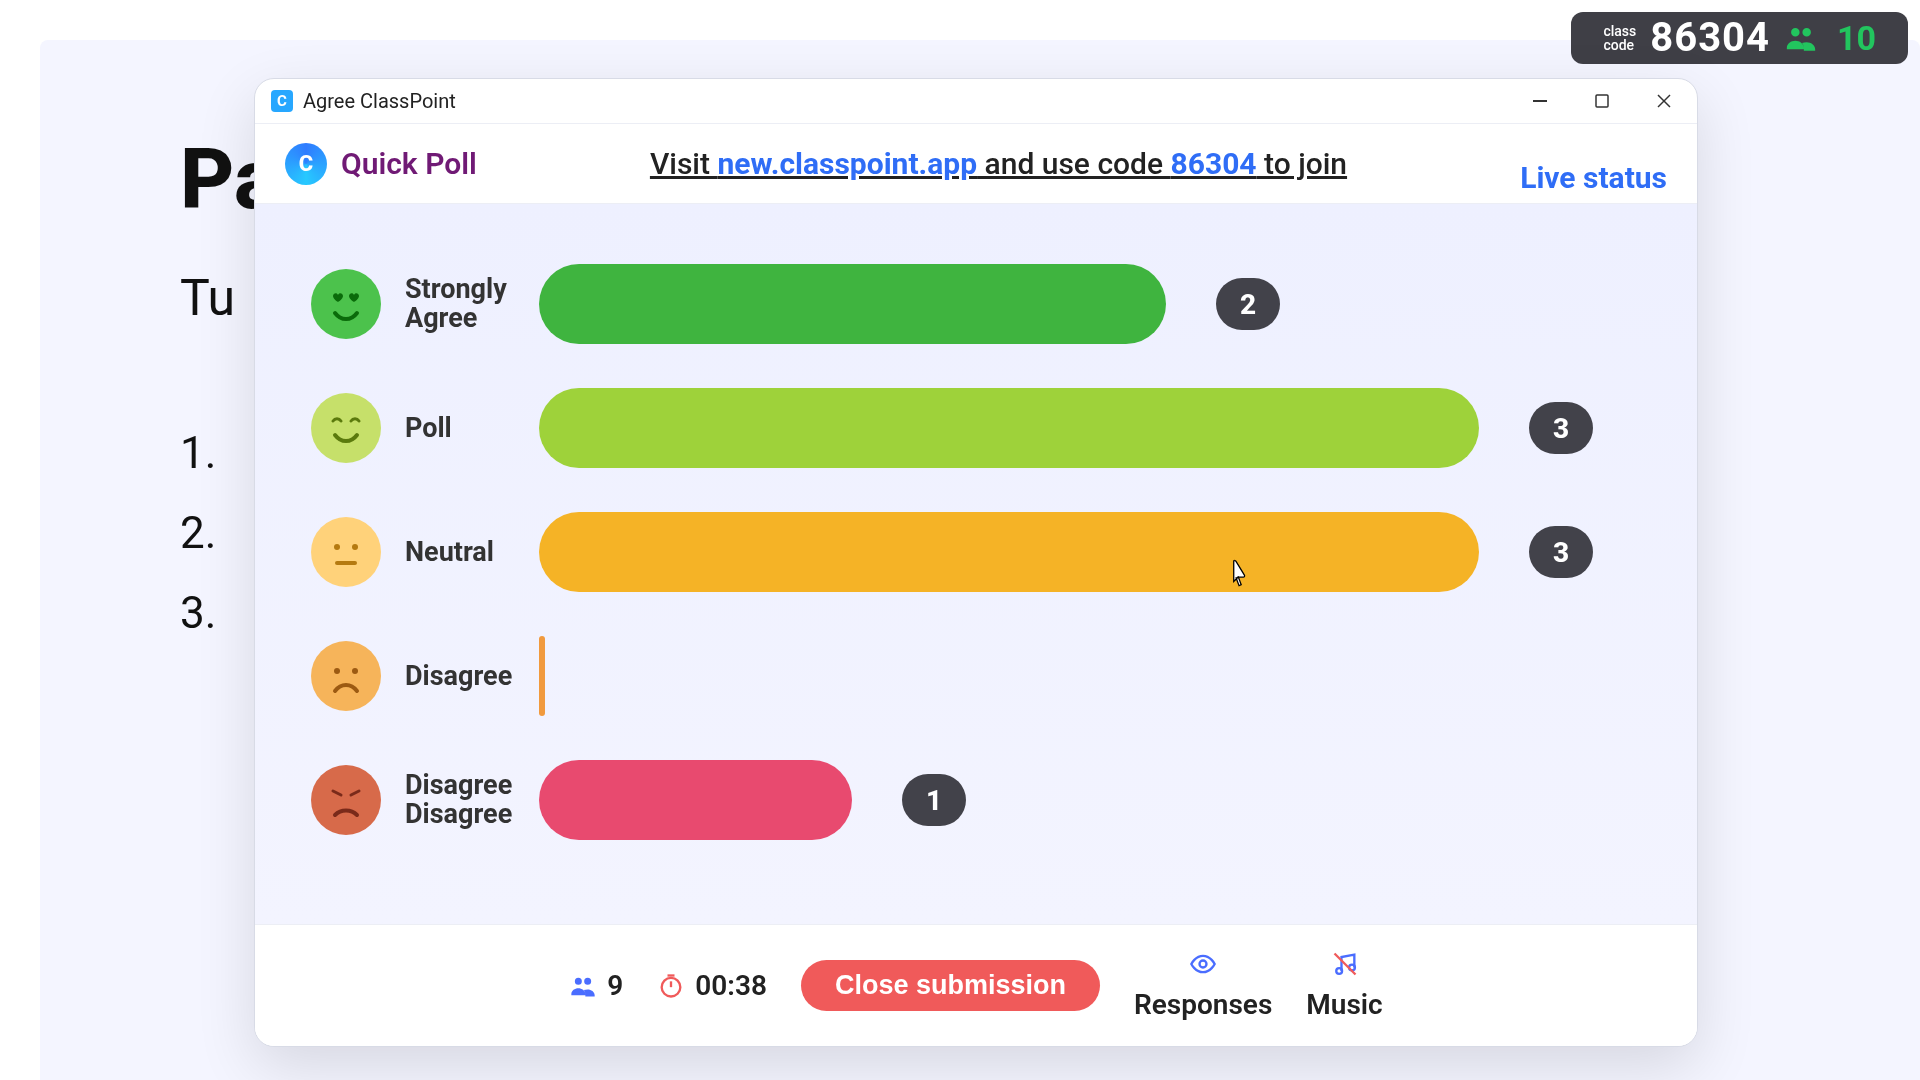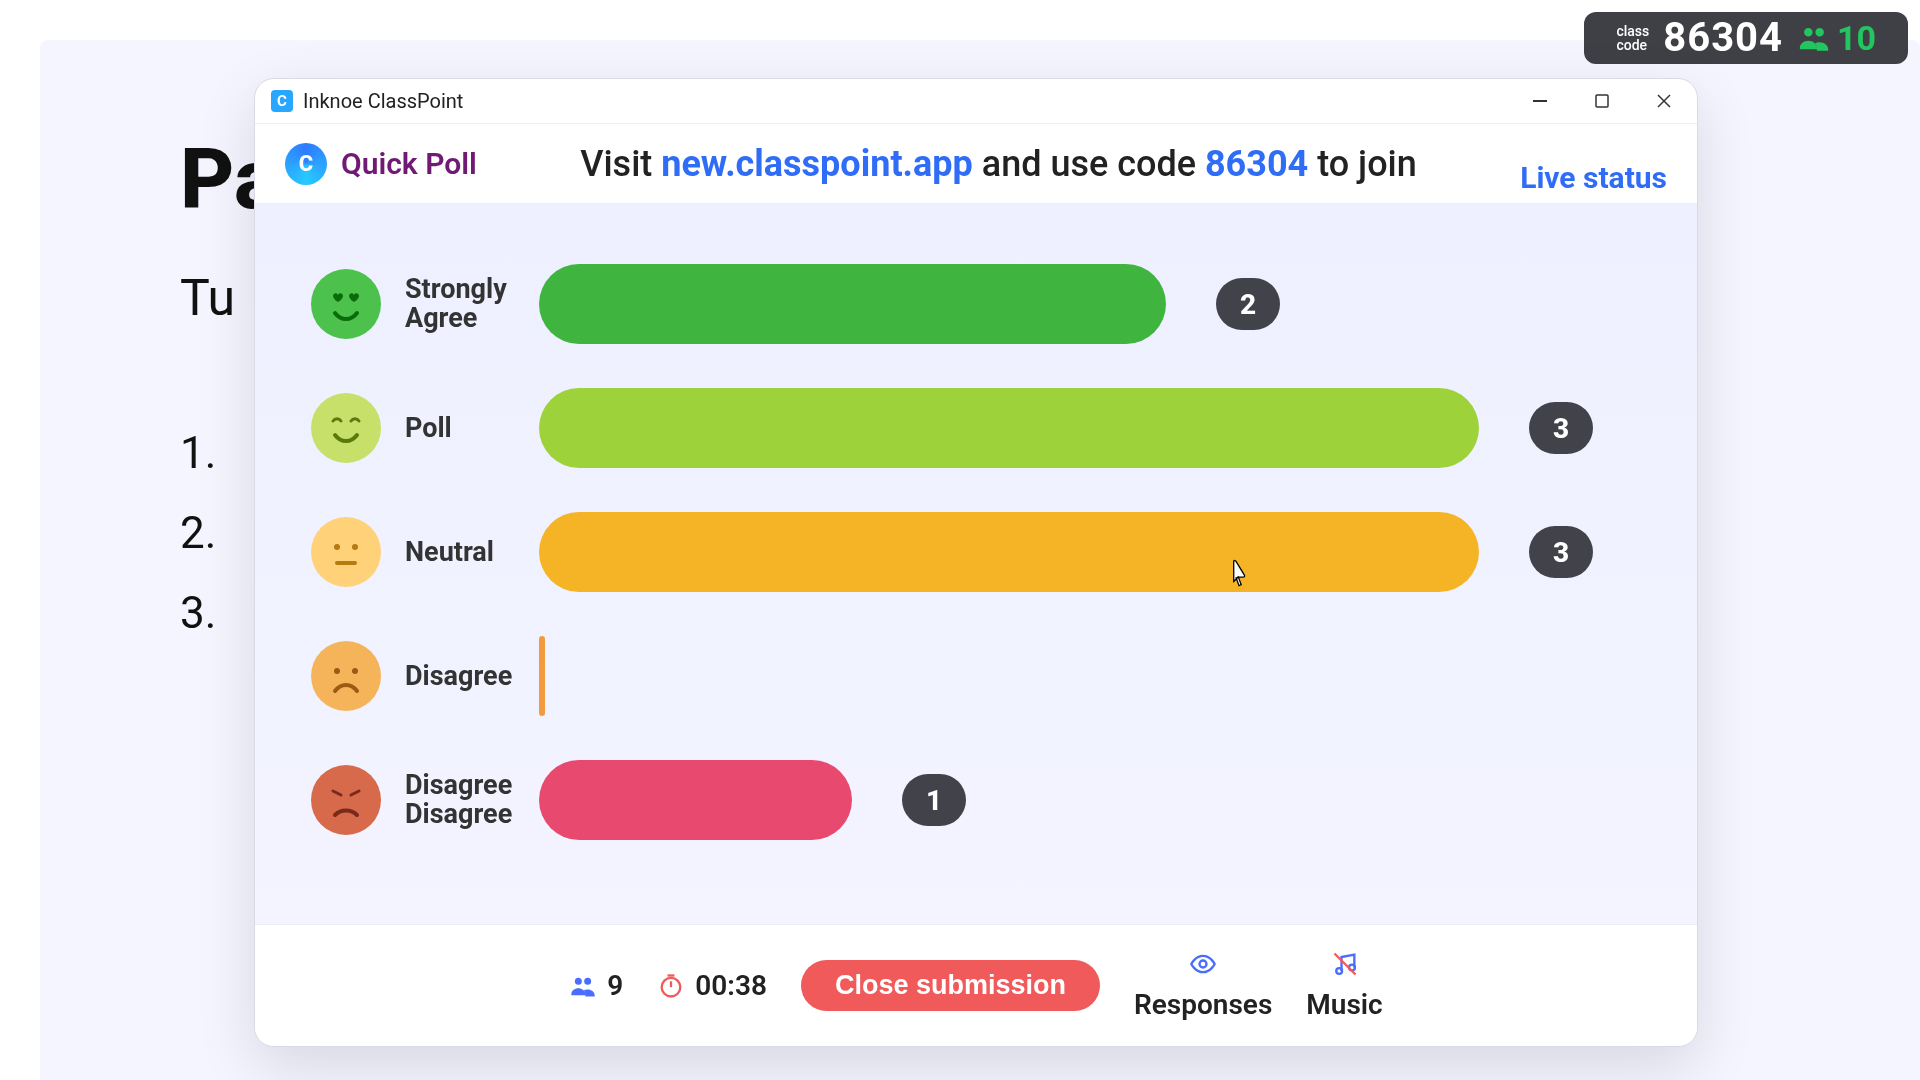--- a/index.html
+++ b/index.html
@@ -8,21 +8,21 @@
 
   
   .code-badge {
     position: absolute; top: 12px; right: 12px;
     background: #3f3f46; color: #fff; border-radius: 12px;
     display: flex; align-items: center; padding: 6px 32px; gap: 14px;
     font-weight: 700;
   }
   .code-badge .label { font-size: 14px; line-height: 1; text-align: left; font-weight: 500; }
   .code-badge .code  { font-size: 40px; line-height: 1; letter-spacing: 1px; }
-  .code-badge .people { display:flex; align-items:center; gap:6px; color:#22c55e; font-size: 34px; }
+  .code-badge .people { display:flex; align-items:center; gap:19px; color:#22c55e; font-size: 34px; }
   .code-badge .people svg { width:34px; height:34px; fill:#22c55e; }
 
   
   .bg-slide {
     position:absolute; left:40px; top:40px; width:1880px; height:1060px;
     background:#f4f5ff; border-radius:8px; padding:90px 140px;
     color:#111; z-index:0;
   }
   .bg-slide h1 { font-size:84px; font-weight:800; }
   .bg-slide .sub { font-size:50px; margin-top:40px; }
@@ -54,21 +54,21 @@
     border-bottom:1px solid #eceef5;
   }
   .header .qp { display:flex; align-items:center; gap:14px; }
   .header .qp .qp-icon {
     width:42px; height:42px; border-radius:50%;
     background:conic-gradient(#2f7bff, #27c9ff, #2f7bff);
     display:flex; align-items:center; justify-content:center;
   }
   .header .qp .qp-icon span{ color:#fff; font-weight:800; font-size:22px;}
   .header .qp-title { font-size:30px; font-weight:600; color:#701a75; }
-  .header .join { flex:1; text-align:center; font-size:36px; color:#222; font-weight:500; }
+  .header .join { flex:1; text-align:center; font-size:30px; color:#222; font-weight:500;text-decoration:underline; }
   .header .join .link, .header .join .code { color:#2f6df6; font-weight:700; }
   .header .live { font-size:30px; color:#2f6df6; font-weight:700;margin-top:28px; }
 
   .body {
     flex:1; background:linear-gradient(180deg,#eef0ff,#f3f4ff);
     padding:60px 56px 40px; position:relative;
   }
 
   .row { display:flex; align-items:center; gap:24px; margin-bottom:44px; }
   .row .emoji {
@@ -129,21 +129,21 @@
       </svg>
     <span>10</span>
   </div>
 </div>
 
 <div class="window">
   <div class="titlebar">
     <div class="app-icon">
         <span>C</span>
       </div>
-    <span>Inknoe ClassPoint</span>
+    <span>Agree ClassPoint</span>
     <div class="spacer"></div>
     <div class="winbtn min">
       <svg viewBox="0 0 18 18">
           <line x1="2" y1="9" x2="16" y2="9"></line>
         </svg>
     </div>
     <div class="winbtn">
       <svg viewBox="0 0 18 18">
           <rect x="3" y="3" width="12" height="12" rx="1"></rect>
         </svg>

